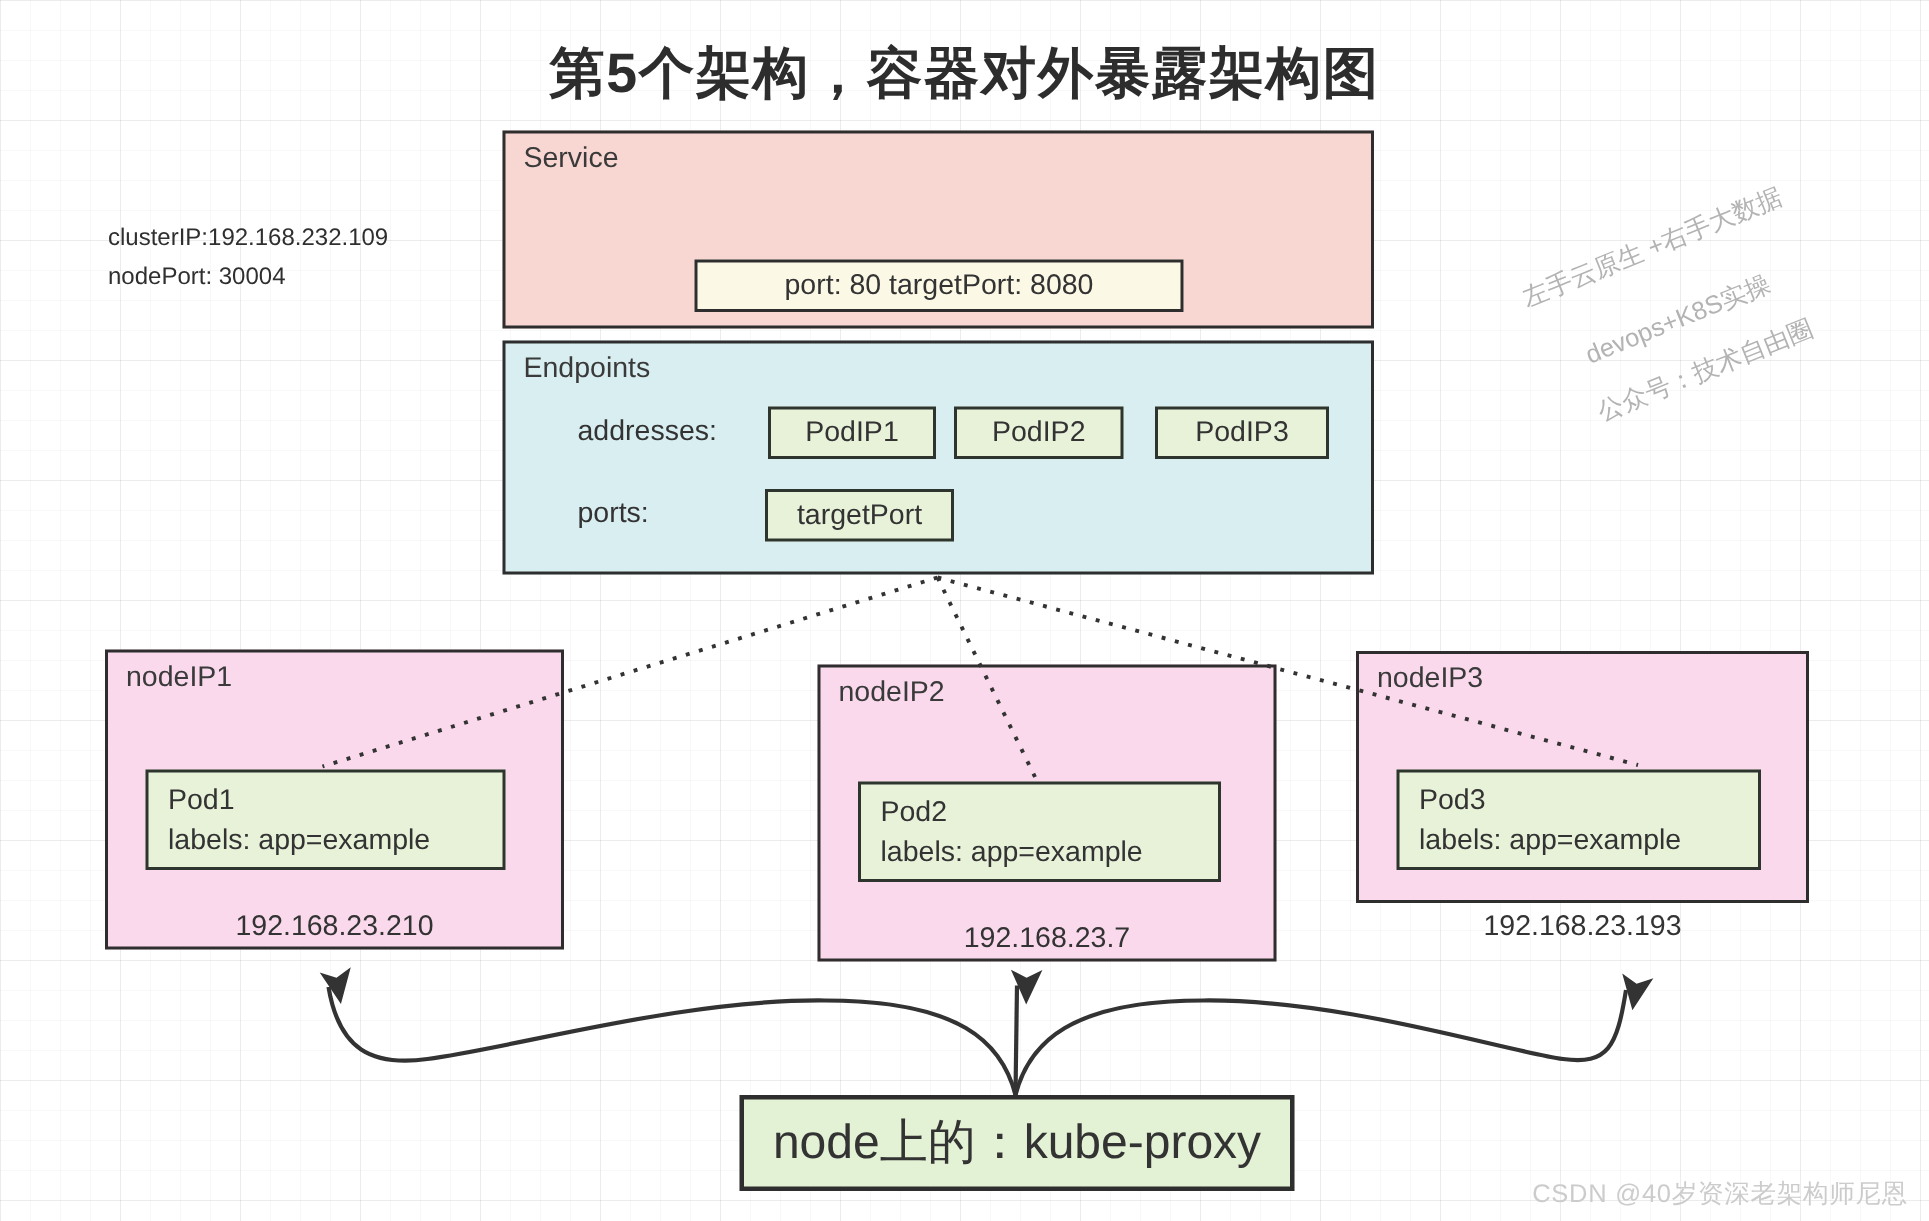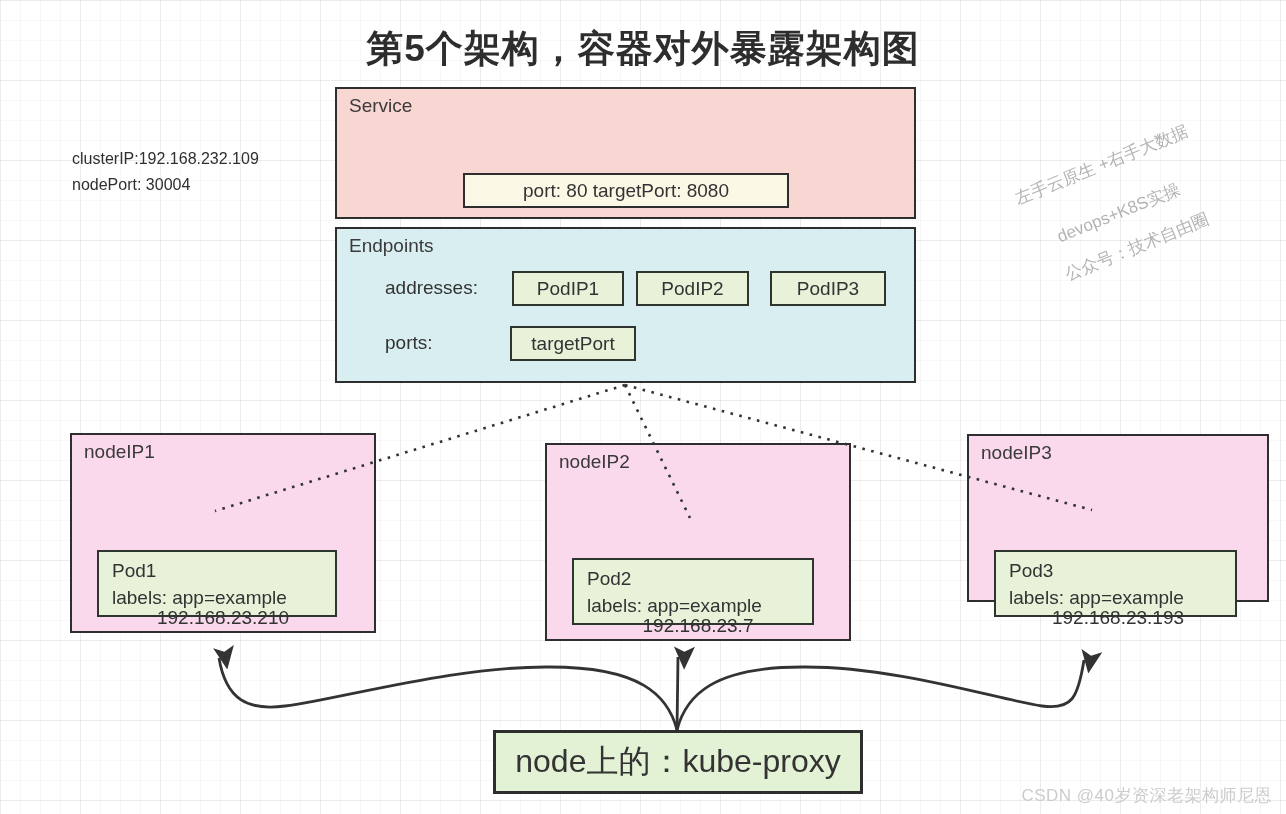--- a/index.html
+++ b/index.html
@@ -79,21 +79,20 @@
   }
   .pod-box{
     position:absolute;
     background:#e7f2d9;
     border:2.5px solid #2e352f;
     box-sizing:border-box;
     font-size:19px;
     line-height:27px;
     padding:5px 0 0 13px;
     color:#333;
-    margin-top:37px;
   }
   .node-ip{
     position:absolute;
     left:0; right:0;
     text-align:center;
     font-size:19px;
     color:#333;
   }
   .kube-proxy-box{
     left:493px; top:730px; width:364px; height:58px;
@@ -163,21 +162,21 @@
 
   <div class="node-box" style="left:545px; top:443px; width:306px; height:198px;">
     <div class="box-label">nodeIP2</div>
     <div class="pod-box" style="left:25px; top:76px; width:242px; height:67px;">
       <div>Pod2</div>
       <div>labels: app=example</div>
     </div>
     <div class="node-ip" style="top:170px;">192.168.23.7</div>
   </div>
 
-  <div class="node-box" style="left:967px; top:434px; width:302px; height:168px;">
+  <div class="node-box" style="left:904px; top:434px; width:302px; height:168px;">
     <div class="box-label">nodeIP3</div>
     <div class="pod-box" style="left:25px; top:77px; width:243px; height:67px;">
       <div>Pod3</div>
       <div>labels: app=example</div>
     </div>
     <div class="node-ip" style="top:171px;">192.168.23.193</div>
   </div>
 
   <div class="abs kube-proxy-box">node上的：kube-proxy</div>
 

